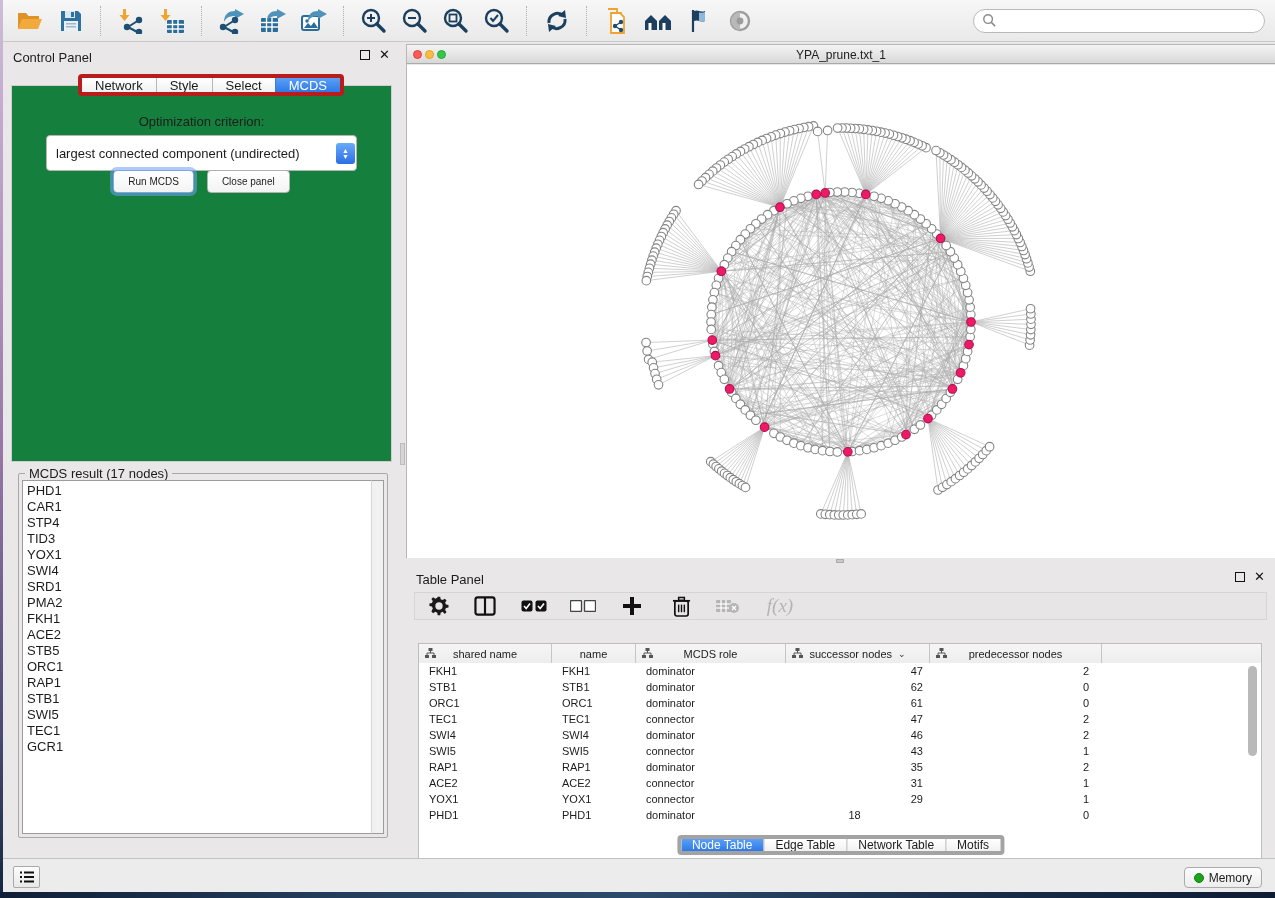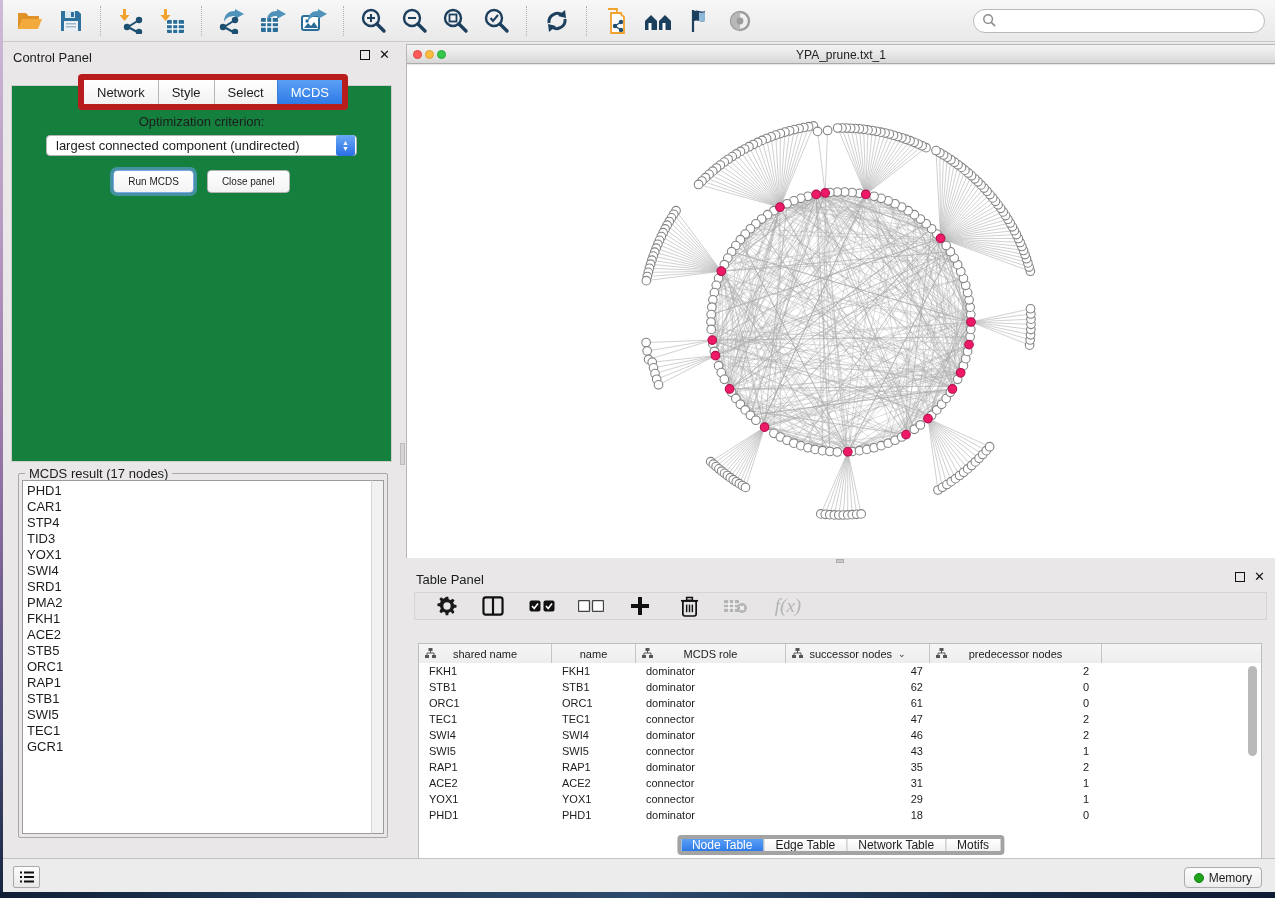--- a/index.html
+++ b/index.html
@@ -10,48 +10,48 @@
 #toolbar{position:absolute;left:3px;top:0;width:1272px;height:42px;background:linear-gradient(#f7f7f7,#e9e9e9);border-bottom:1px solid #c9c9c9;display:flex;align-items:center;padding-left:6px}
 .tbtn{width:41px;height:36px;display:flex;align-items:center;justify-content:center;flex:0 0 auto}
 .tsep{width:1px;height:30px;border-left:1px dotted #b0b0b0;margin:0 9px;flex:0 0 auto}
 #search-wrap{margin-left:auto;margin-right:10px;width:292px;height:24px;border:1px solid #b9b9b9;border-radius:12px;background:#fff;display:flex;align-items:center;padding-left:8px}
 
 #control-panel{position:absolute;left:3px;top:42px;width:397px;height:816px;background:#e9e7e8}
 .panel-title{position:absolute;left:10px;top:8px;font-size:13px;color:#1c1c1c}
 .win-icons{position:absolute;right:10px;top:8px;display:flex;gap:9px;align-items:center}
 .float-icon{width:10px;height:10px;border:1.5px solid #111}
 .close-icon{font-size:13px;font-weight:bold;color:#111;line-height:10px}
-#cp-tabs{position:absolute;left:75px;top:32px;display:flex;border:6px solid #b91c1c;border-radius:4px;background:#fff;height:36px;overflow:hidden;z-index:3}
+#cp-tabs{position:absolute;left:75px;top:32px;display:flex;border:4px solid #b91c1c;border-radius:4px;background:#fff;height:22px;overflow:hidden;z-index:3}
 .seg{padding:0 13px;font-size:13px;display:flex;align-items:center;background:linear-gradient(#ffffff,#f1f1f1);border-left:1px solid #b7b7b7;color:#1c1c1c}
 .seg:first-child{border-left:none}
 .seg.sel{background:linear-gradient(#5ba0f5,#2e7ae6);color:#fff;border-left-color:#3e7ed0}
 #cp-inner{position:absolute;left:8px;top:43px;width:381px;height:377px;background:#15803d;border:1px solid #cfcdce}
 #opt-label{position:absolute;left:0;top:28px;width:100%;text-align:center;font-size:13px}
-#opt-select{position:absolute;left:34px;top:49px;width:311px;height:21px;background:#fff;border:1px solid #b4b4b4;border-radius:4px;display:flex;align-items:center}
+#opt-select{position:absolute;left:34px;top:49px;width:311px;height:36px;background:#fff;border:1px solid #b4b4b4;border-radius:4px;display:flex;align-items:center}
 #opt-select .sel-text{flex:1;padding-left:9px;font-size:13px;white-space:nowrap}
 .stepper{width:19px;height:21px;border-radius:3px;background:linear-gradient(#6aaaf8,#2a6ee4);margin-right:1px;display:flex;flex-direction:column;align-items:center;justify-content:center;gap:1px}
 .stepper span{color:#fff;font-size:7px;line-height:5px}
 #btn-row{position:absolute;left:0;top:84px;width:100%;display:flex;justify-content:center;gap:13px}
 .btn{height:23px;padding:0 14px;background:linear-gradient(#ffffff,#f3f3f3);border:1px solid #b2b2b2;border-radius:4px;font-size:10px;display:flex;align-items:center;color:#1c1c1c}
 .btn.focus{box-shadow:0 0 0 3px rgba(110,160,245,.55);border-color:#7fa7e8}
 #mcds-box{position:absolute;left:15px;top:431px;width:370px;height:365px;border:1px solid #a8a8a8;border-radius:2px}
 #mcds-legend{position:absolute;left:6px;top:-8px;background:#e9e7e8;padding:0 4px;font-size:13px}
 #mcds-list{position:absolute;left:3px;top:6px;right:16px;bottom:3px;background:#fff;border:1px solid #9c9c9c;border-right:none;padding:2px 0 0 4px;line-height:16px;font-size:13px;overflow:hidden}
 #mcds-scroll{position:absolute;top:6px;right:3px;bottom:3px;width:13px;background:#f1f1f1;border:1px solid #9c9c9c;border-left:1px solid #d4d4d4}
 
 #net-view{position:absolute;left:406px;top:44px;width:869px;height:514px;border-left:1px solid #b7b7b7;border-top:1px solid #b7b7b7}
 #net-titlebar{position:absolute;left:0;top:0;width:100%;height:19px;background:linear-gradient(#f4f4f4,#d8d8d8);border-bottom:1px solid #aaa}
 .tl{width:9px;height:9px;border-radius:50%;position:absolute;top:5px}
 #net-title{position:absolute;width:100%;text-align:center;top:3px;font-size:12px;color:#222}
 #net-canvas{position:absolute;left:0;top:20px;width:869px;height:494px;background:#fff}
 #h-splitter{position:absolute;left:406px;top:558px;width:869px;height:6px;background:#e9e7e8}
 #h-grip{position:absolute;left:430px;top:1px;width:8px;height:4px;background:#c9c9c9;border:1px solid #adadad}
 
 #table-panel{position:absolute;left:406px;top:564px;width:869px;height:294px;background:#e9e7e8}
-#tp-toolbar{position:absolute;left:8px;top:28px;right:8px;height:28px;background:#e7e5e6;border:1px solid #d6d4d5;display:flex;align-items:center;padding-left:14px;gap:8px}
+#tp-toolbar{position:absolute;left:8px;top:28px;right:8px;height:28px;background:#e7e5e6;border:1px solid #d6d4d5;display:flex;align-items:center;padding-left:6px;gap:8px}
 .tp-icon{height:30px;display:flex;align-items:center;justify-content:center}
 #tbl{position:absolute;left:12px;top:79px;width:844px;height:232px;background:#fff;border:1px solid #bdbdbd}
 #tbl-head{position:absolute;left:0;top:0;width:100%;height:19px;background:linear-gradient(#f6f6f6,#ededed)}
 .th{position:absolute;top:0;height:19px;border-right:1px solid #c6c6c6;font-size:11px;display:flex;align-items:center;justify-content:center;color:#1c1c1c}
 .th .tree{position:absolute;left:6px;top:4px}
 #tbl-rows{position:absolute;left:0;top:19px;width:100%;bottom:0;overflow:hidden}
 .tr{position:relative;height:16px;font-size:11px}
 .td{position:absolute;top:0;height:16px;line-height:16px;white-space:nowrap}
 #tbl-scroll{position:absolute;right:4px;top:22px;width:9px;height:90px;background:#b9b9b9;border-radius:5px}
 #bottom-tabs{position:absolute;left:50%;transform:translateX(-50%);top:271px;display:flex;border:4px solid #a3a3a3;border-radius:4px;background:#fff;height:20px;overflow:hidden}
@@ -1389,21 +1389,21 @@
           <div class="td" style="left: 0px; width: 133px; padding-left: 10px;">YOX1</div>
           <div class="td" style="left: 133px; width: 84px; padding-left: 10px;">YOX1</div>
           <div class="td" style="left: 217px; width: 150px; padding-left: 10px;">connector</div>
           <div class="td" style="left: 367px; width: 144px; text-align: right; padding-right: 7px;">29</div>
           <div class="td" style="left: 511px; width: 172px; text-align: right; padding-right: 13px;">1</div>
         </div>
         <div class="tr">
           <div class="td" style="left: 0px; width: 133px; padding-left: 10px;">PHD1</div>
           <div class="td" style="left: 133px; width: 84px; padding-left: 10px;">PHD1</div>
           <div class="td" style="left: 217px; width: 150px; padding-left: 10px;">dominator</div>
-          <div class="td" style="left: 367px; width: 144px; text-align: right; padding-right: 7px;">18</div>
+          <div class="td" style="left: 367px; width: 144px; text-align: center; padding-right: 7px;">18</div>
           <div class="td" style="left: 511px; width: 172px; text-align: right; padding-right: 13px;">0</div>
         </div>
       </div>
     <div id="tbl-scroll"></div>
   </div>
   <div id="bottom-tabs">
       <div class="seg2 sel">Node Table</div>
       <div class="seg2">Edge Table</div>
       <div class="seg2">Network Table</div>
       <div class="seg2">Motifs</div>

